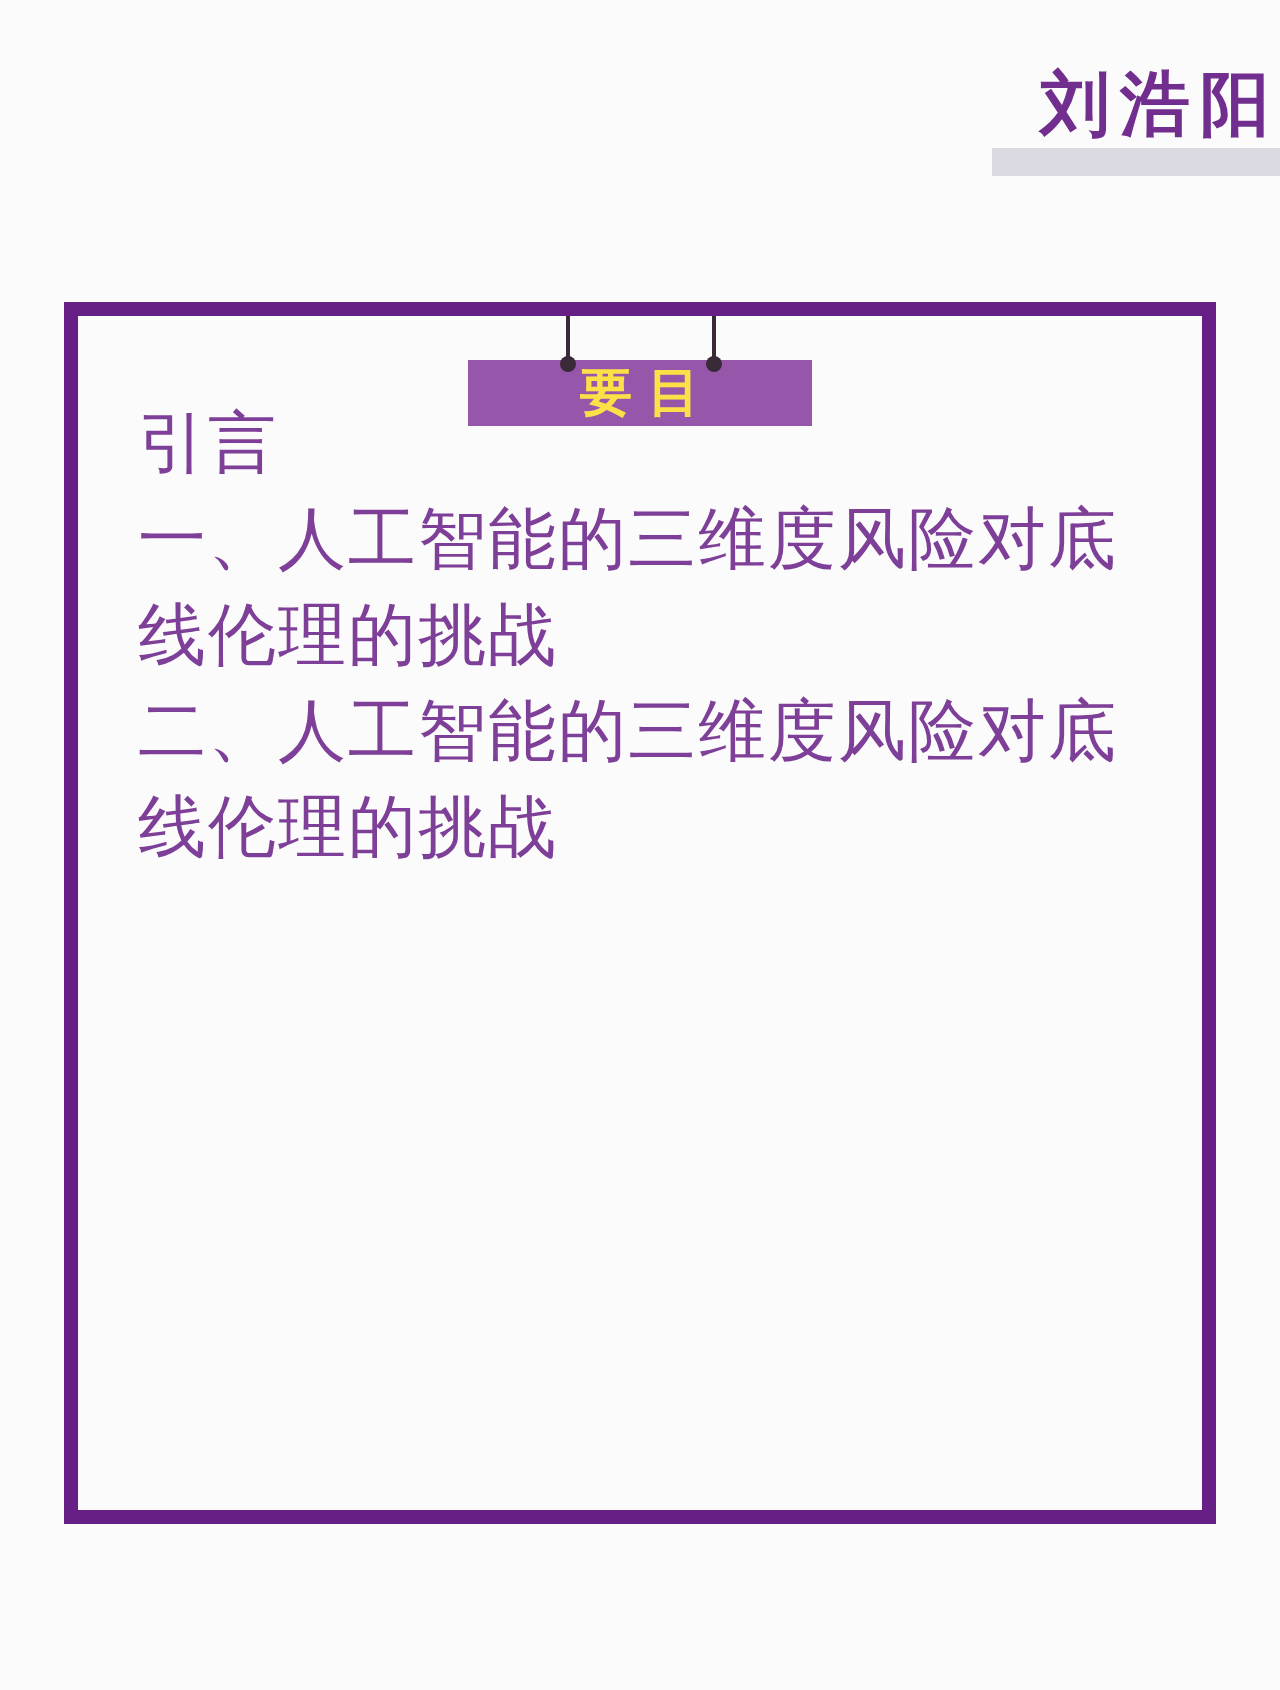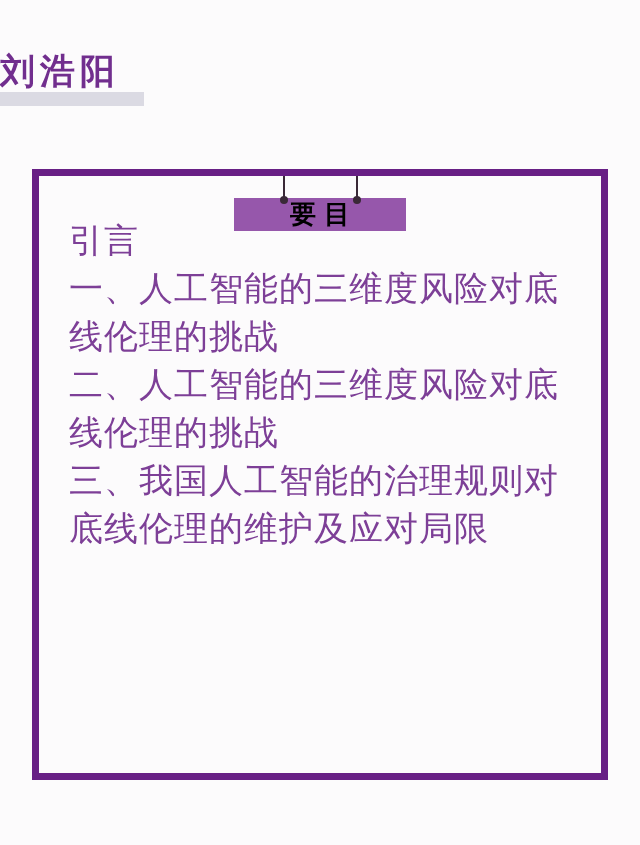--- a/index.html
+++ b/index.html
@@ -12,22 +12,22 @@
     position: relative;
     width: 640px;
     height: 845px;
     margin: 0 auto;
     background: #fcfbfc;
     overflow: hidden;
   }
 
   
   .header {
-    padding-top: 50px;
-    text-align: left;
+    padding-top: 32px;
+    text-align: right;
   }
   .name-inner {
     position: relative;
     display: inline-block;
     line-height: 42px;
   }
   .name-text {
     position: relative;
     z-index: 1;
     font-size: 35px;
@@ -93,21 +93,21 @@
   }
   .string-left  { left: 49px; }
   .string-right { left: 122px; }
   .sign {
     position: relative;
     z-index: 1;
     margin-top: 22px;
     height: 33px;
     line-height: 33px;
     background: #9657ab;
-    color: #000000;
+    color: #fde047;
     font-size: 26px;
     font-weight: bold;
     text-align: center;
     letter-spacing: 8px;
     text-indent: 8px;
   }
 
   
   .toc-list {
     list-style: none;
@@ -143,18 +143,17 @@
       <span class="string string-right"></span>
       <div class="sign">
         <span>要目</span>
       </div>
     </div>
 
     <ul class="toc-list">
       <li class="toc-item">引言</li>
       <li class="toc-item">一、人工智能的三维度风险对底线伦理的挑战</li>
       <li class="toc-item">二、人工智能的三维度风险对底线伦理的挑战</li>
-      <li class="toc-item">三、我国人工智能的治理规则对底线伦理的维护及应对局限</li>
     </ul>
 
   </section>
 
 </div>
 
 </body></html>

